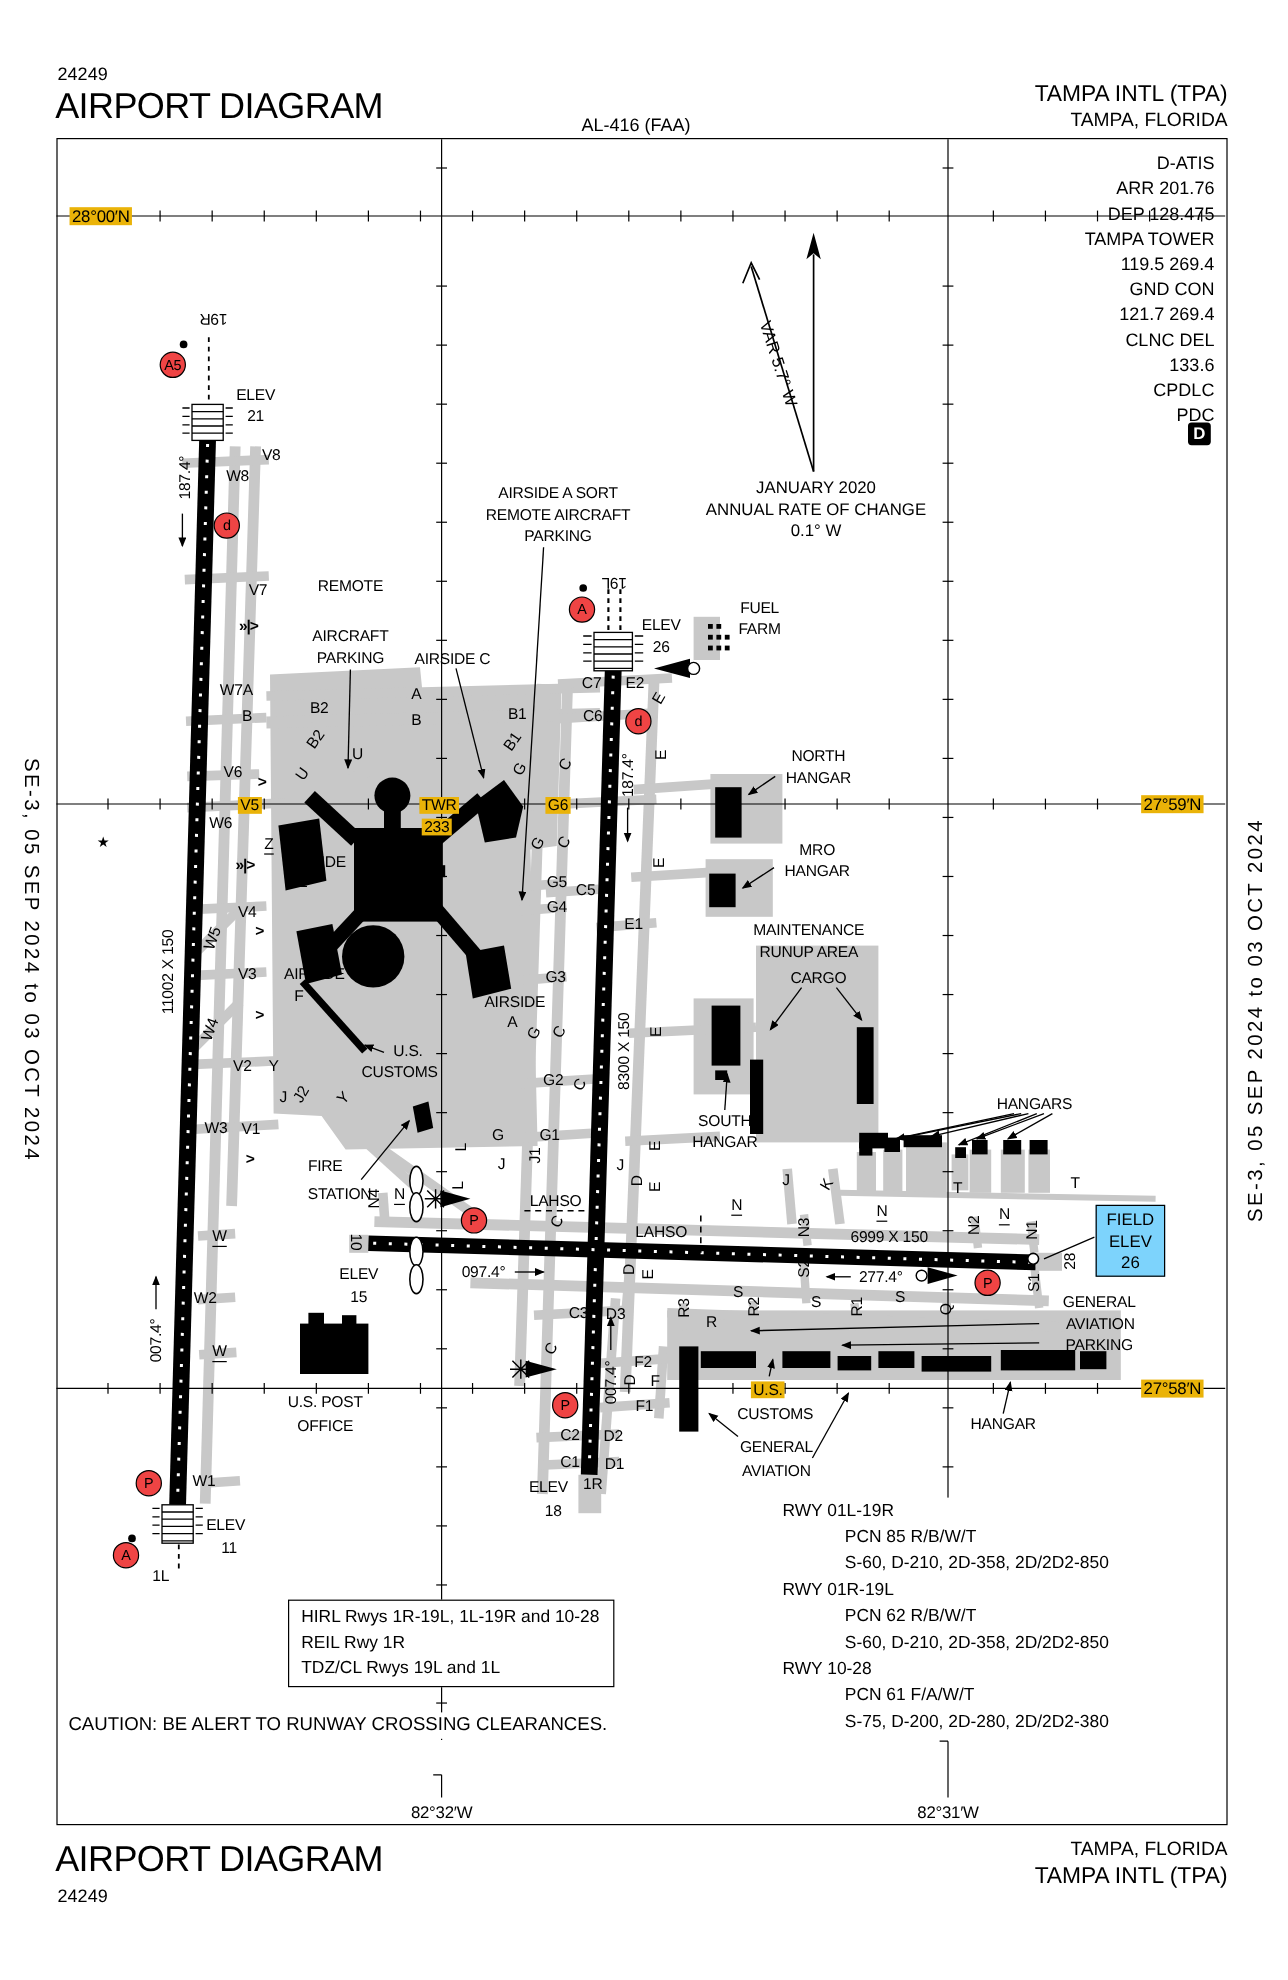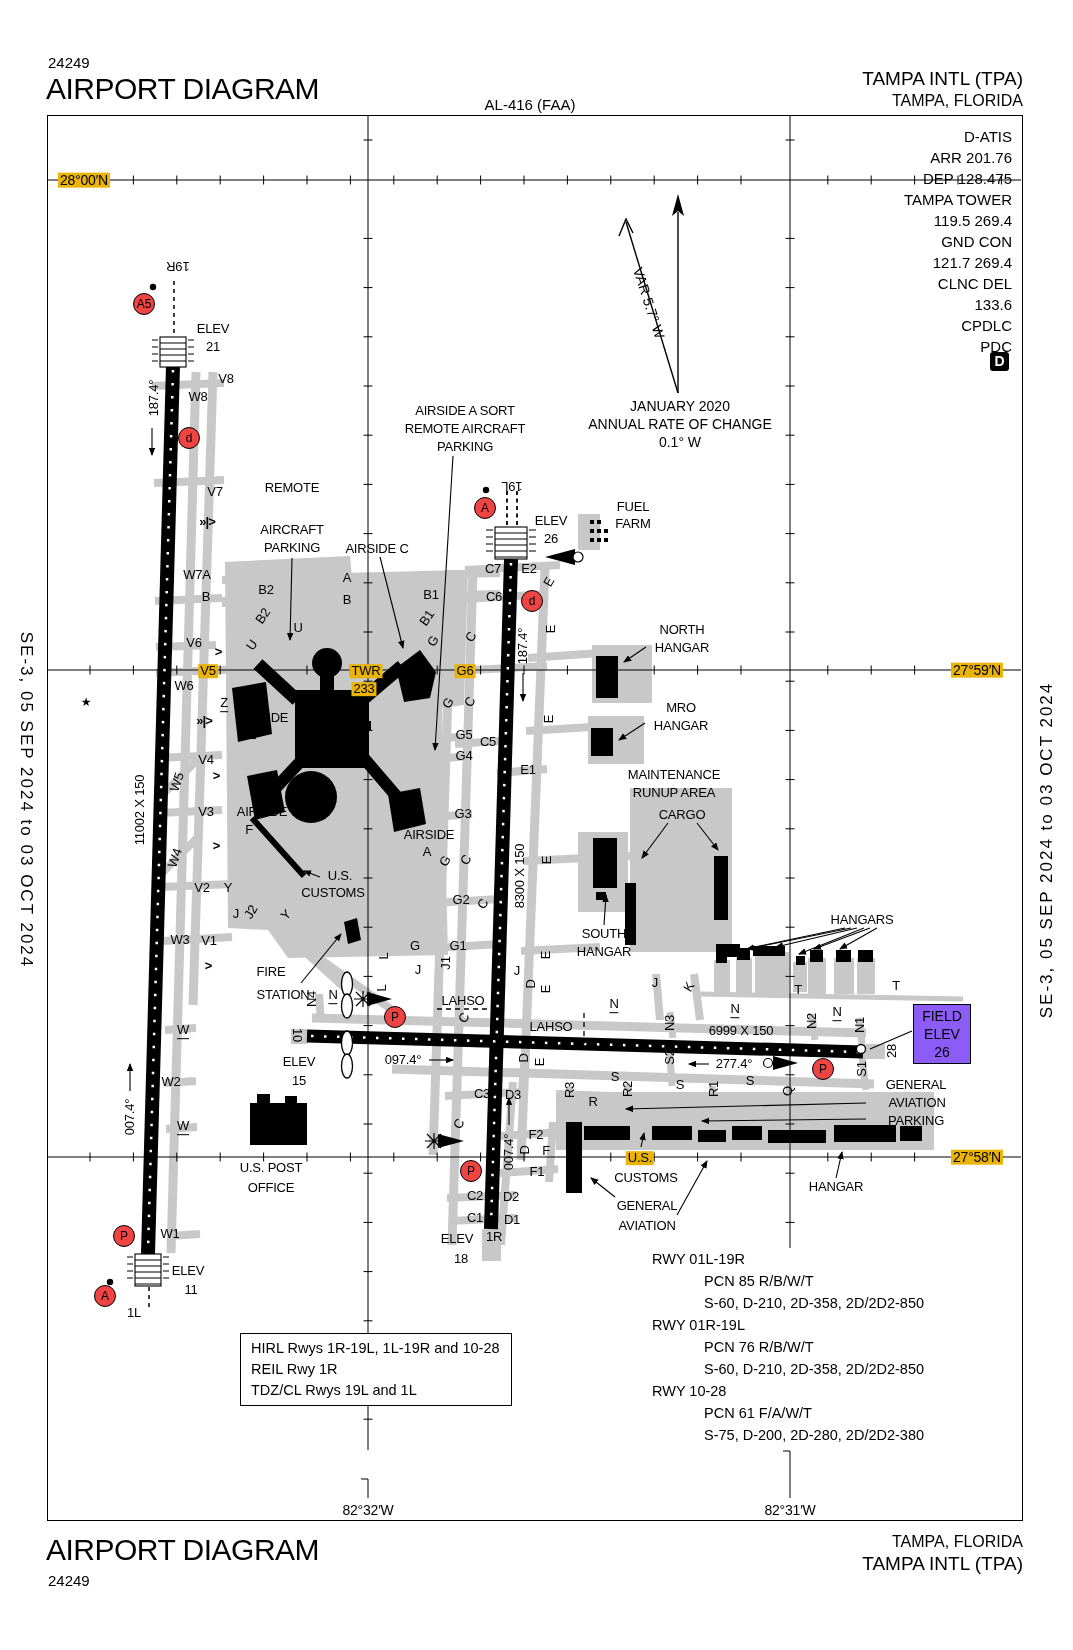--- a/index.html
+++ b/index.html
@@ -27,21 +27,21 @@
   .r{text-align:right;}
   
   #comms{position:absolute;right:61px;top:126px;text-align:right;font-size:15px;
          line-height:21px;z-index:20;}
   #dsq{position:absolute;left:990px;top:352px;width:19px;height:19px;background:#000;color:#fff;
        font-size:14px;font-weight:bold;text-align:center;line-height:19px;border-radius:3px;z-index:20;}
   
   .north-txt{position:absolute;transform:translate(-50%,-50%);font-size:14px;white-space:nowrap;z-index:20;}
   
   #field-elev{position:absolute;left:913px;top:1004px;width:58px;height:60px;border:1.6px solid #000;
-              box-sizing:border-box;background:#8b5cf6;text-align:center;font-size:14px;line-height:18px;
+              box-sizing:border-box;background:#7dd3fc;text-align:center;font-size:14px;line-height:18px;
               padding-top:2px;z-index:25;}
   
   #hirl-box{position:absolute;left:240px;top:1333px;width:272px;border:1.6px solid #000;background:#fff;
             font-size:14.5px;line-height:21px;padding:4px 10px;box-sizing:border-box;z-index:25;}
   #rwy-data{position:absolute;left:648px;top:1248px;font-size:14.5px;line-height:22px;background:#fff;
             z-index:25;padding:0 4px;}
   #rwy-data .ind{margin-left:52px;}
   #caution{position:absolute;left:55px;top:1427px;font-size:15.5px;background:#fff;z-index:25;padding:2px;}
   #caution .rb{margin-left:40px;margin-top:5px;border-bottom:2.6px solid #000;padding-bottom:3px;
                display:inline-block;}
@@ -652,28 +652,29 @@
   <div>HIRL Rwys 1R-19L, 1L-19R and 10-28</div>
   <div>REIL Rwy 1R</div>
   <div>TDZ/CL Rwys 19L and 1L</div>
 </div>
 
 <div id="rwy-data">
   <div>RWY 01L-19R</div>
   <div class="ind">PCN 85 R/B/W/T</div>
   <div class="ind">S-60, D-210, 2D-358, 2D/2D2-850</div>
   <div>RWY 01R-19L</div>
-  <div class="ind">PCN 76 R/B/W/T</div>
+  <div class="ind">PCN 62 R/B/W/T</div>
   <div class="ind">S-60, D-210, 2D-358, 2D/2D2-850</div>
   <div>RWY 10-28</div>
   <div class="ind">PCN 61 F/A/W/T</div>
   <div class="ind">S-75, D-200, 2D-280, 2D/2D2-380</div>
 </div>
 
 <div id="caution">
+  <div>CAUTION: BE ALERT TO RUNWAY CROSSING CLEARANCES.</div>
 </div>
 
 <div id="edge-left" class="edge">SE-3,  05 SEP 2024  to  03 OCT 2024</div>
 <div id="edge-right" class="edge">SE-3,  05 SEP 2024  to  03 OCT 2024</div>
 
 <div class="abs htitle" style="left:46px;top:1533px">AIRPORT DIAGRAM</div>
 <div class="abs hnum" style="left:48px;top:1572px">24249</div>
 <div class="abs hcity r" style="right:50px;top:1533px">TAMPA, FLORIDA</div>
 <div class="abs hair r" style="right:50px;top:1553px">TAMPA INTL (TPA)</div>
 

